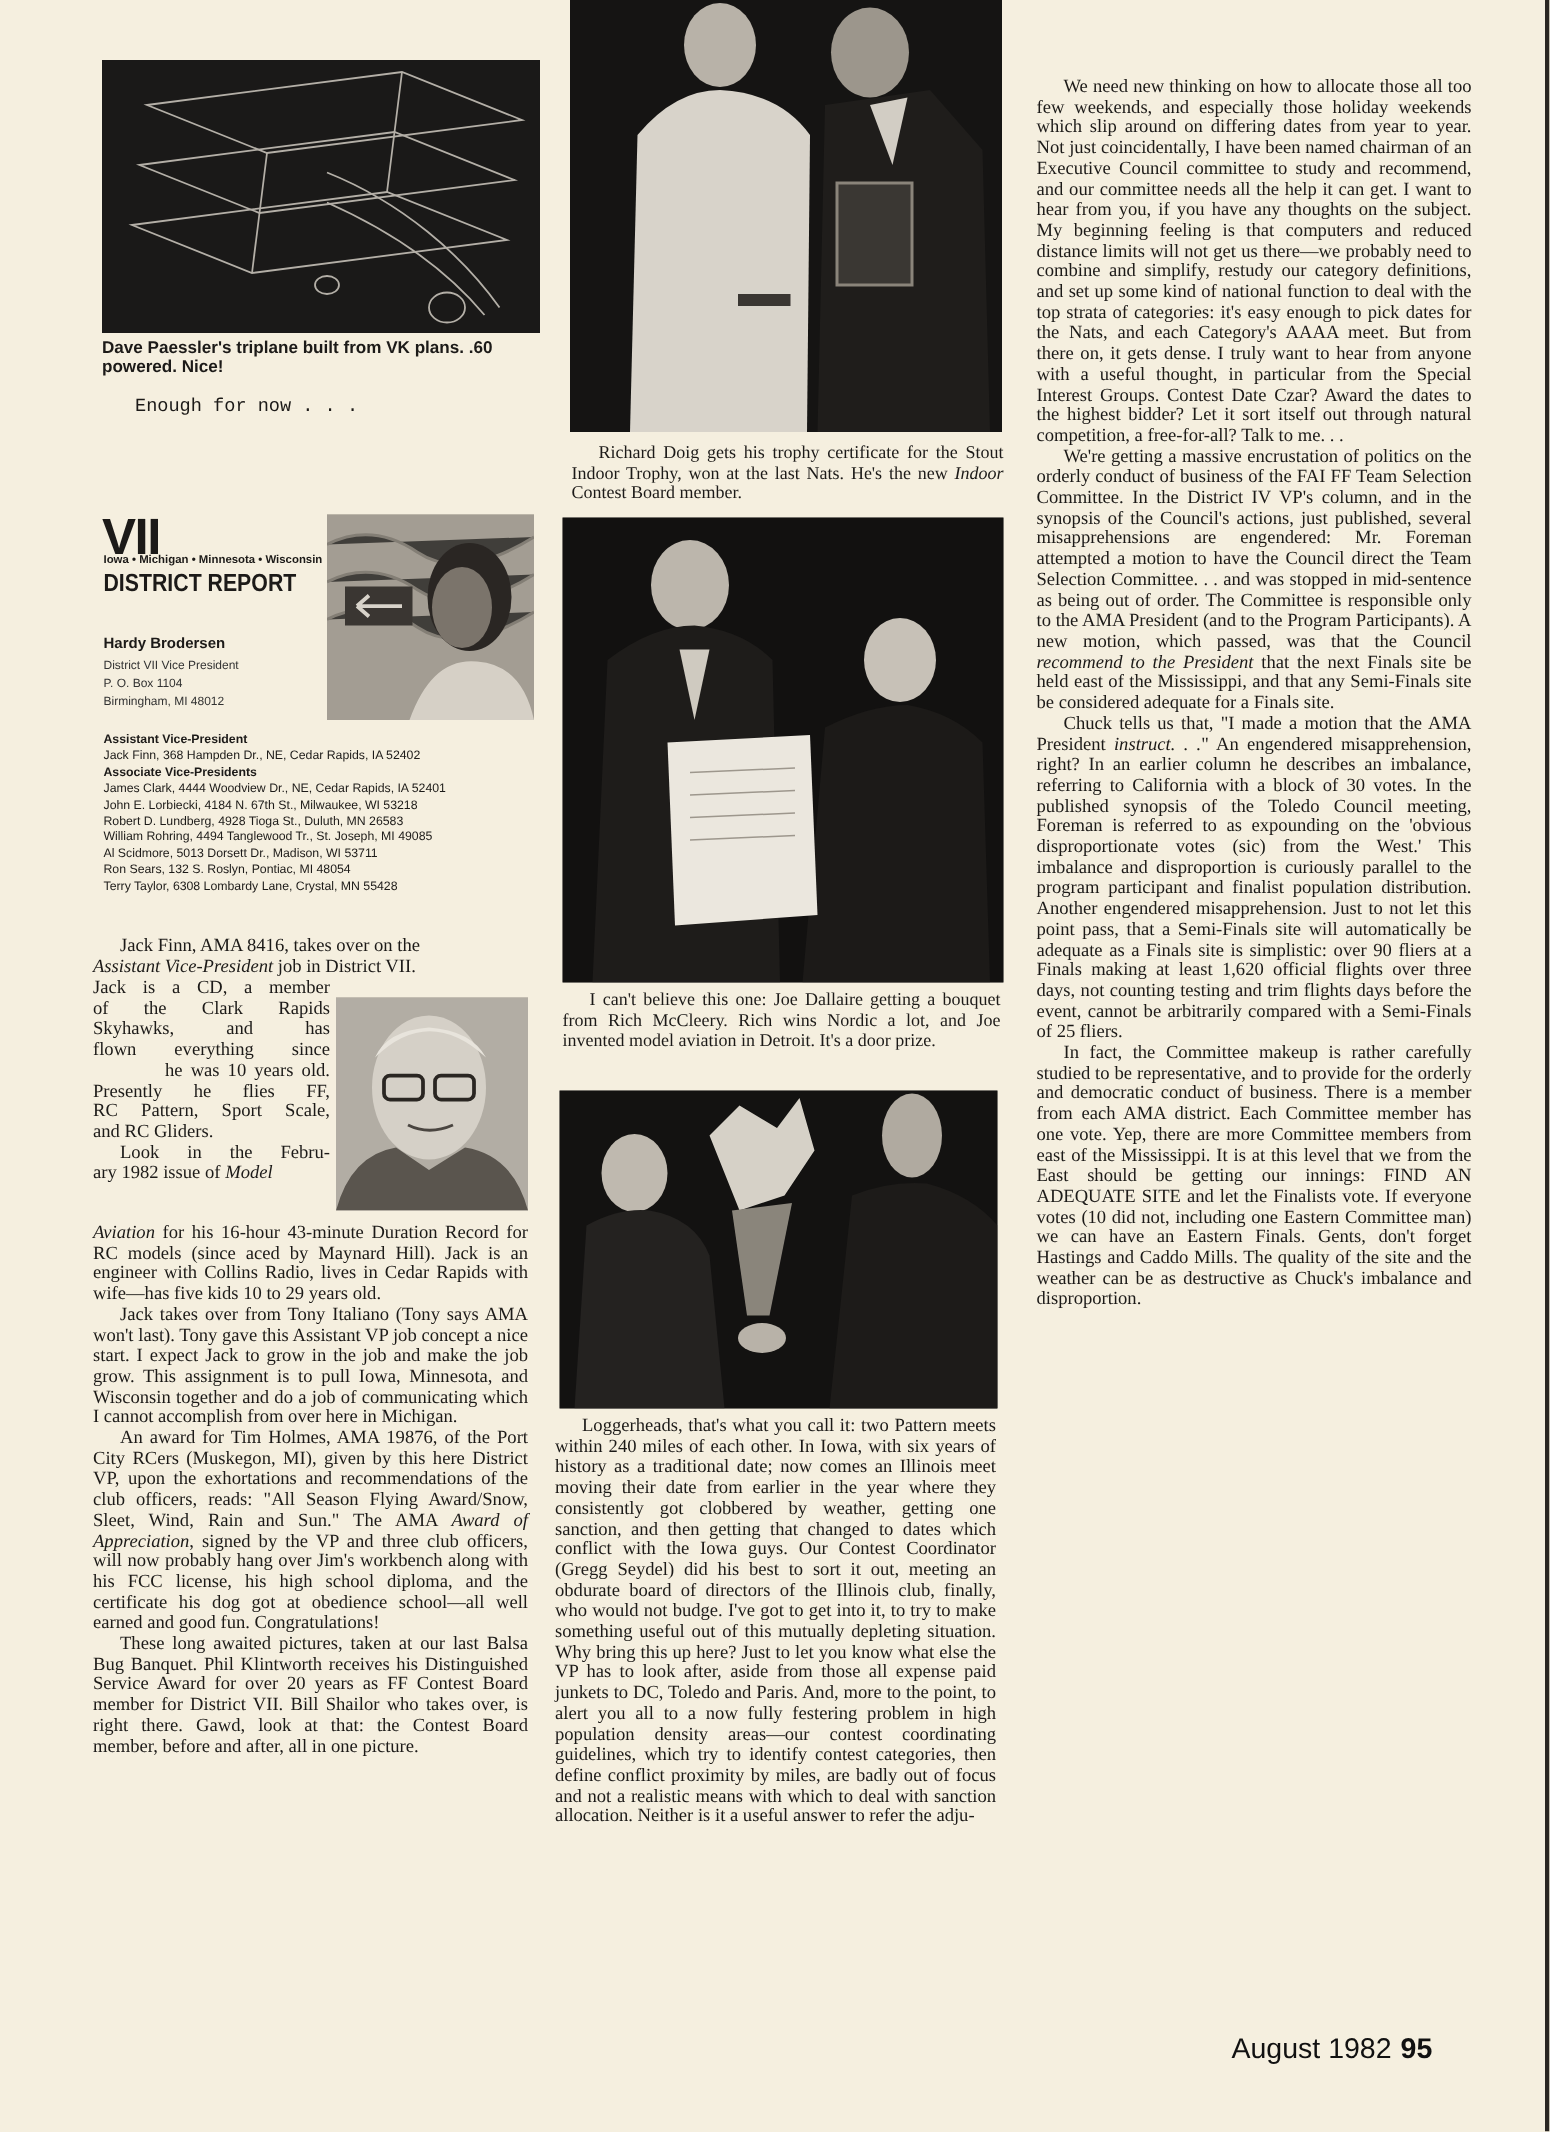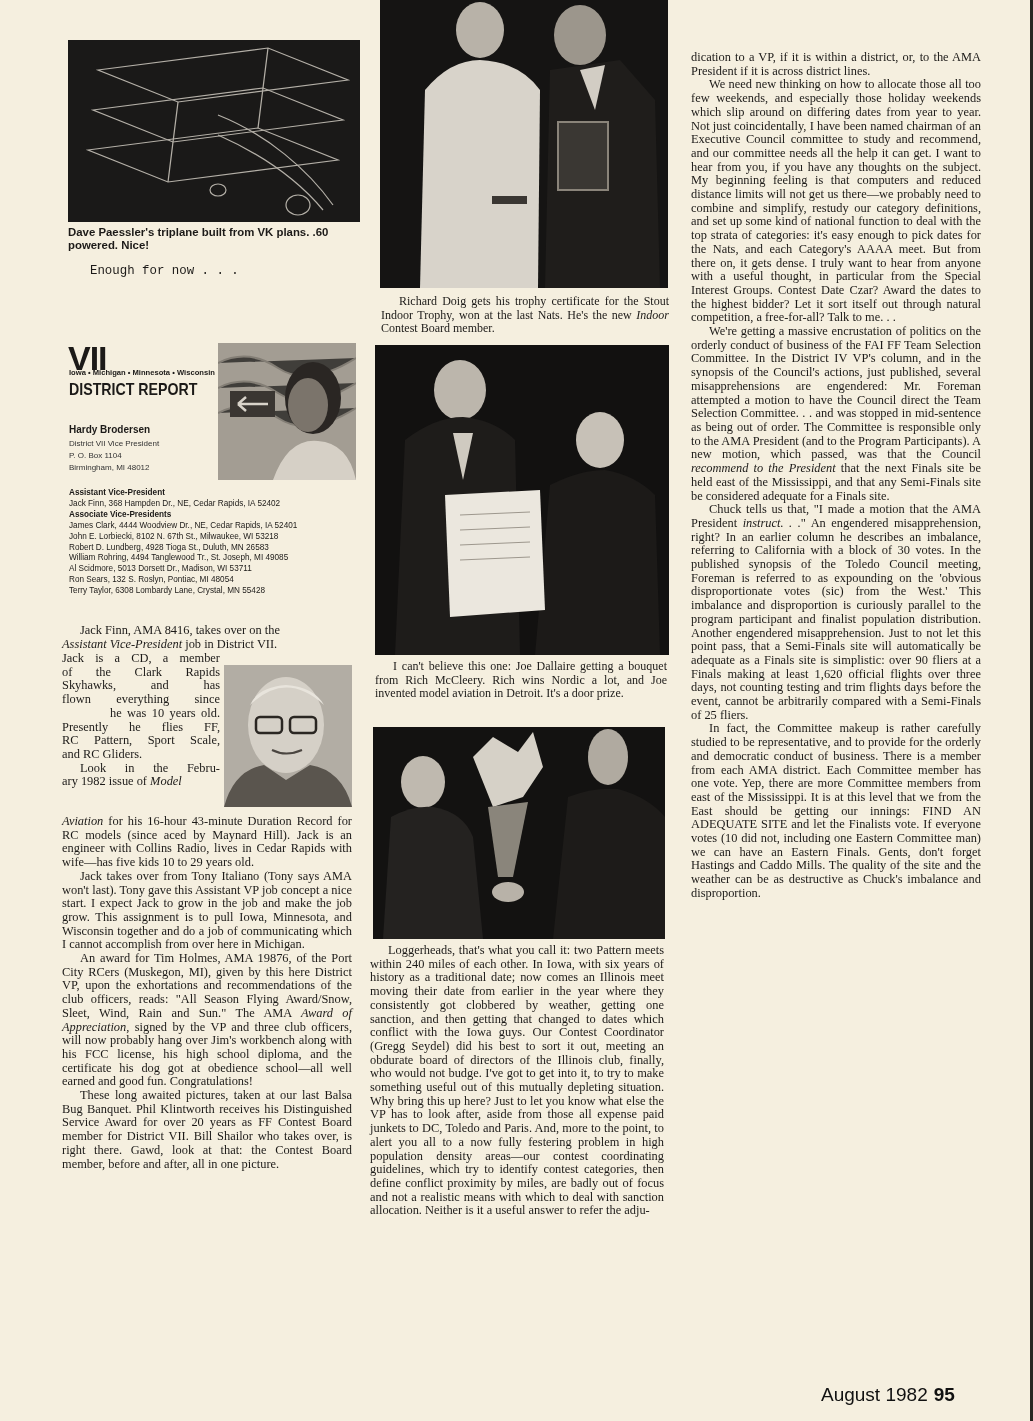--- a/index.html
+++ b/index.html
@@ -42,21 +42,21 @@
     transform:scaleX(0.86); transform-origin:left;
   }
   .vp-name { font-family:"Liberation Sans", sans-serif; font-weight:bold; font-size:10px; line-height:12px; }
   .vp-info { font-family:"Liberation Sans", sans-serif; font-size:8px; line-height:11px; color:#333; }
   .assoc {
     font-family:"Liberation Sans", sans-serif; font-size:8.2px; line-height:10.9px;
   }
   .assoc .h { font-weight:bold; }
   .footer {
     position:absolute; left:821px; top:1356px;
-    font-family:"Liberation Sans", sans-serif; font-size:19px; color:#111;margin-top:28px;
+    font-family:"Liberation Sans", sans-serif; font-size:19px; color:#111;
   }
   .footer b { font-weight:bold; margin-left:6px; }
   i, .it { font-style:italic; }
 </style>
 </head>
 <body>
 
 <div class="edge"></div>
 
 <div class="photo" style="left:68px;top:40px;width:292px;height:182px;background:#1a1918;">
@@ -102,21 +102,21 @@
 <div class="col vp-name" style="left:69px;top:424px;">Hardy Brodersen</div>
 <div class="col vp-info" style="left:69px;top:438px;">District VII Vice President</div>
 <div class="col vp-info" style="left:69px;top:450px;">P. O. Box 1104</div>
 <div class="col vp-info" style="left:69px;top:462px;">Birmingham, MI 48012</div>
 
 <div class="col assoc" style="left:69px;top:488px;width:300px;">
   <div class="h">Assistant Vice-President</div>
   <div>Jack Finn, 368 Hampden Dr., NE, Cedar Rapids, IA 52402</div>
   <div class="h">Associate Vice-Presidents</div>
   <div>James Clark, 4444 Woodview Dr., NE, Cedar Rapids, IA 52401</div>
-  <div>John E. Lorbiecki, 8102 N. 67th St., Milwaukee, WI 53218</div>
+  <div>John E. Lorbiecki, 4184 N. 67th St., Milwaukee, WI 53218</div>
   <div>Robert D. Lundberg, 4928 Tioga St., Duluth, MN 26583</div>
   <div>William Rohring, 4494 Tanglewood Tr., St. Joseph, MI 49085</div>
   <div>Al Scidmore, 5013 Dorsett Dr., Madison, WI 53711</div>
   <div>Ron Sears, 132 S. Roslyn, Pontiac, MI 48054</div>
   <div>Terry Taylor, 6308 Lombardy Lane, Crystal, MN 55428</div>
 </div>
 
 <div class="col body-text" style="left:62px;top:624px;width:292px;">
   <p>Jack Finn, AMA 8416, takes over on the</p>
   <p class="noindent"><span class="it">Assistant Vice-President</span><span> job in District VII.</span></p>
@@ -202,21 +202,20 @@
     <path d="M180,212 L195,70 Q220,60 245,62 Q275,70 292,90 L292,212 Z" fill="#1d1b19"></path>
     <ellipse cx="135" cy="165" rx="16" ry="10" fill="#b8b2a8"></ellipse>
   </svg>
 </div>
 
 <div class="col body-text" style="left:370px;top:944px;width:294px;">
   <p>Loggerheads, that's what you call it: two Pattern meets within 240 miles of each other. In Iowa, with six years of history as a traditional date; now comes an Illinois meet moving their date from earlier in the year where they consistently got clobbered by weather, getting one sanction, and then getting that changed to dates which conflict with the Iowa guys. Our Contest Coordinator (Gregg Seydel) did his best to sort it out, meeting an obdurate board of directors of the Illinois club, finally, who would not budge. I've got to get into it, to try to make something useful out of this mutually depleting situation. Why bring this up here? Just to let you know what else the VP has to look after, aside from those all expense paid junkets to DC, Toledo and Paris. And, more to the point, to alert you all to a now fully festering problem in high population density areas—our contest coordinating guidelines, which try to identify contest categories, then define conflict proximity by miles, are badly out of focus and not a realistic means with which to deal with sanction allocation. Neither is it a useful answer to refer the adju-</p>
 </div>
 
 <div class="col body-text" style="left:691px;top:51px;width:290px;">
-  <p class="noindent">dication to a VP, if it is within a district, or, to the AMA President if it is across district lines.</p>
   <p>We need new thinking on how to allocate those all too few weekends, and especially those holiday weekends which slip around on differing dates from year to year. Not just coincidentally, I have been named chairman of an Executive Council committee to study and recommend, and our committee needs all the help it can get. I want to hear from you, if you have any thoughts on the subject. My beginning feeling is that computers and reduced distance limits will not get us there—we probably need to combine and simplify, restudy our category definitions, and set up some kind of national function to deal with the top strata of categories: it's easy enough to pick dates for the Nats, and each Category's AAAA meet. But from there on, it gets dense. I truly want to hear from anyone with a useful thought, in particular from the Special Interest Groups. Contest Date Czar? Award the dates to the highest bidder? Let it sort itself out through natural competition, a free-for-all? Talk to me. . .</p>
   <p><span>We're getting a massive encrustation of politics on the orderly conduct of business of the FAI FF Team Selection Committee. In the District IV VP's column, and in the synopsis of the Council's actions, just published, several misapprehensions are engendered: Mr. Foreman attempted a motion to have the Council direct the Team Selection Committee. . . and was stopped in mid-sentence as being out of order. The Committee is responsible only to the AMA President (and to the Program Participants). A new motion, which passed, was that the Council </span><span class="it">recommend to the President</span><span> that the next Finals site be held east of the Mississippi, and that any Semi-Finals site be considered adequate for a Finals site.</span></p>
   <p><span>Chuck tells us that, "I made a motion that the AMA President </span><span class="it">instruct. . .</span><span>" An engendered misapprehension, right? In an earlier column he describes an imbalance, referring to California with a block of 30 votes. In the published synopsis of the Toledo Council meeting, Foreman is referred to as expounding on the 'obvious disproportionate votes (sic) from the West.' This imbalance and disproportion is curiously parallel to the program participant and finalist population distribution. Another engendered misapprehension. Just to not let this point pass, that a Semi-Finals site will automatically be adequate as a Finals site is simplistic: over 90 fliers at a Finals making at least 1,620 official flights over three days, not counting testing and trim flights days before the event, cannot be arbitrarily compared with a Semi-Finals of 25 fliers.</span></p>
   <p>In fact, the Committee makeup is rather carefully studied to be representative, and to provide for the orderly and democratic conduct of business. There is a member from each AMA district. Each Committee member has one vote. Yep, there are more Committee members from east of the Mississippi. It is at this level that we from the East should be getting our innings: FIND AN ADEQUATE SITE and let the Finalists vote. If everyone votes (10 did not, including one Eastern Committee man) we can have an Eastern Finals. Gents, don't forget Hastings and Caddo Mills. The quality of the site and the weather can be as destructive as Chuck's imbalance and disproportion.</p>
 </div>
 
 <div class="footer">
   <span>August 1982</span><b>95</b>
 </div>
 

